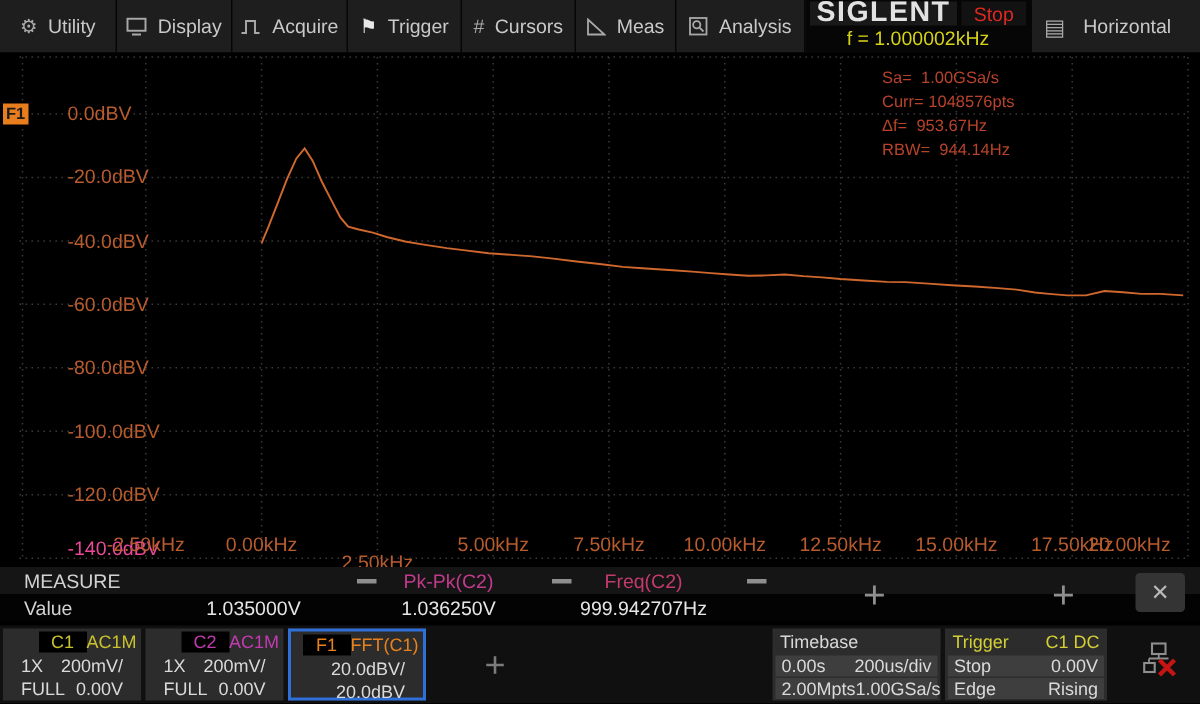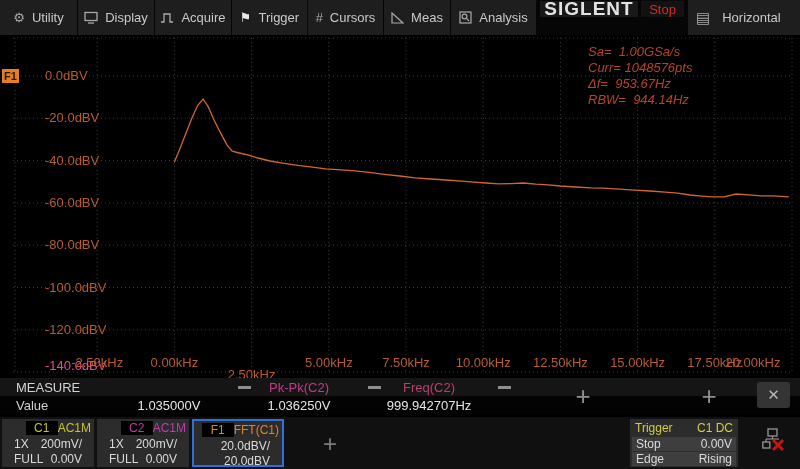--- a/index.html
+++ b/index.html
@@ -21,21 +21,21 @@
                 align-items:center;justify-content:center;font-size:13px;color:#d6d21a;}
   #horizontal-btn{position:absolute;left:688px;top:0;width:112px;height:35px;display:flex;
                   align-items:center;gap:12px;padding-left:8px;box-sizing:border-box;font-size:13px;color:#c9c9c9;}
   
   #plot{position:absolute;left:0;top:35px;width:800px;height:343px;background:#000;}
   #plot-svg{position:absolute;left:0;top:0;}
   .ylab{position:absolute;font-size:13px;line-height:16px;white-space:nowrap;margin-left:32px;}
   .xlab{position:absolute;top:320px;font-size:13px;transform:translateX(-50%);white-space:nowrap;}
   #f1-badge{position:absolute;left:2px;top:34px;background:#e87d1e;color:#1a1a1a;font-size:11px;
             font-weight:bold;padding:0 2px;height:14px;line-height:14px;}
-  .fft-info{position:absolute;left:588px;font-size:13px;line-height:16px;white-space:pre;font-style:italic;}
+  .fft-info{position:absolute;left:588px;font-size:11px;line-height:16px;white-space:pre;}
   
   #measure{position:absolute;left:0;top:378px;width:800px;height:36px;background:#030303;padding-left:48px;}
   #measure-hdr{position:absolute;left:0;top:0;width:800px;height:18px;background:#151515;}
   .m-title{position:absolute;left:16px;top:2px;font-size:13px;color:#d2d2d2;}
   .m-name{position:absolute;top:2px;width:114px;text-align:center;font-size:13px;}
   .m-minus{position:absolute;top:8px;width:13px;height:3px;background:#8e8e8e;}
   .m-value{position:absolute;top:20px;width:114px;text-align:center;font-size:13px;color:#e6e6e6;}
   .m-plus{position:absolute;top:5px;width:30px;height:26px;color:#8f8f8f;font-size:26px;font-weight:200;
           display:flex;align-items:center;justify-content:center;}
   #measure-close{position:absolute;left:757px;top:4px;width:33px;height:26px;background:#343434;
@@ -107,20 +107,21 @@
       <span>Analysis</span>
     </div>
 
     <div id="brand-block">
       <div id="brand-chip">
         <span id="brand-name">SIGLENT</span>
       </div>
       <div id="stop-chip">
         <span id="stop-text">Stop</span>
       </div>
+      <div id="freq-readout">f = 1.000002kHz</div>
     </div>
 
     <div id="horizontal-btn">
       <span class="menu-ic" style="font-size:15px">▤</span>
       <span>Horizontal</span>
     </div>
   </div>
 
   <div id="plot">
     <svg id="plot-svg" width="800" height="343">
@@ -234,20 +235,33 @@
           <span>20.0dBV/</span>
         </div>
       <div class="chrow">
           <span></span>
           <span>20.0dBV</span>
         </div>
     </div>
 
     <div id="ch-add">+</div>
 
+    <div class="chbox" style="left:515px;width:112px">
+      <div class="boxtitle">
+          <span>Timebase</span>
+        </div>
+      <div class="chip">
+          <span>0.00s</span>
+          <span>200us/div</span>
+        </div>
+      <div class="chip">
+          <span>2.00Mpts</span>
+          <span>1.00GSa/s</span>
+        </div>
+    </div>
 
     <div class="chbox" style="left:630px;width:108px">
       <div class="boxtitle">
         <span style="color: rgb(211, 207, 53);">Trigger</span>
         <span style="color: rgb(211, 207, 53);">C1 DC</span>
       </div>
       <div class="chip">
           <span>Stop</span>
           <span>0.00V</span>
         </div>

